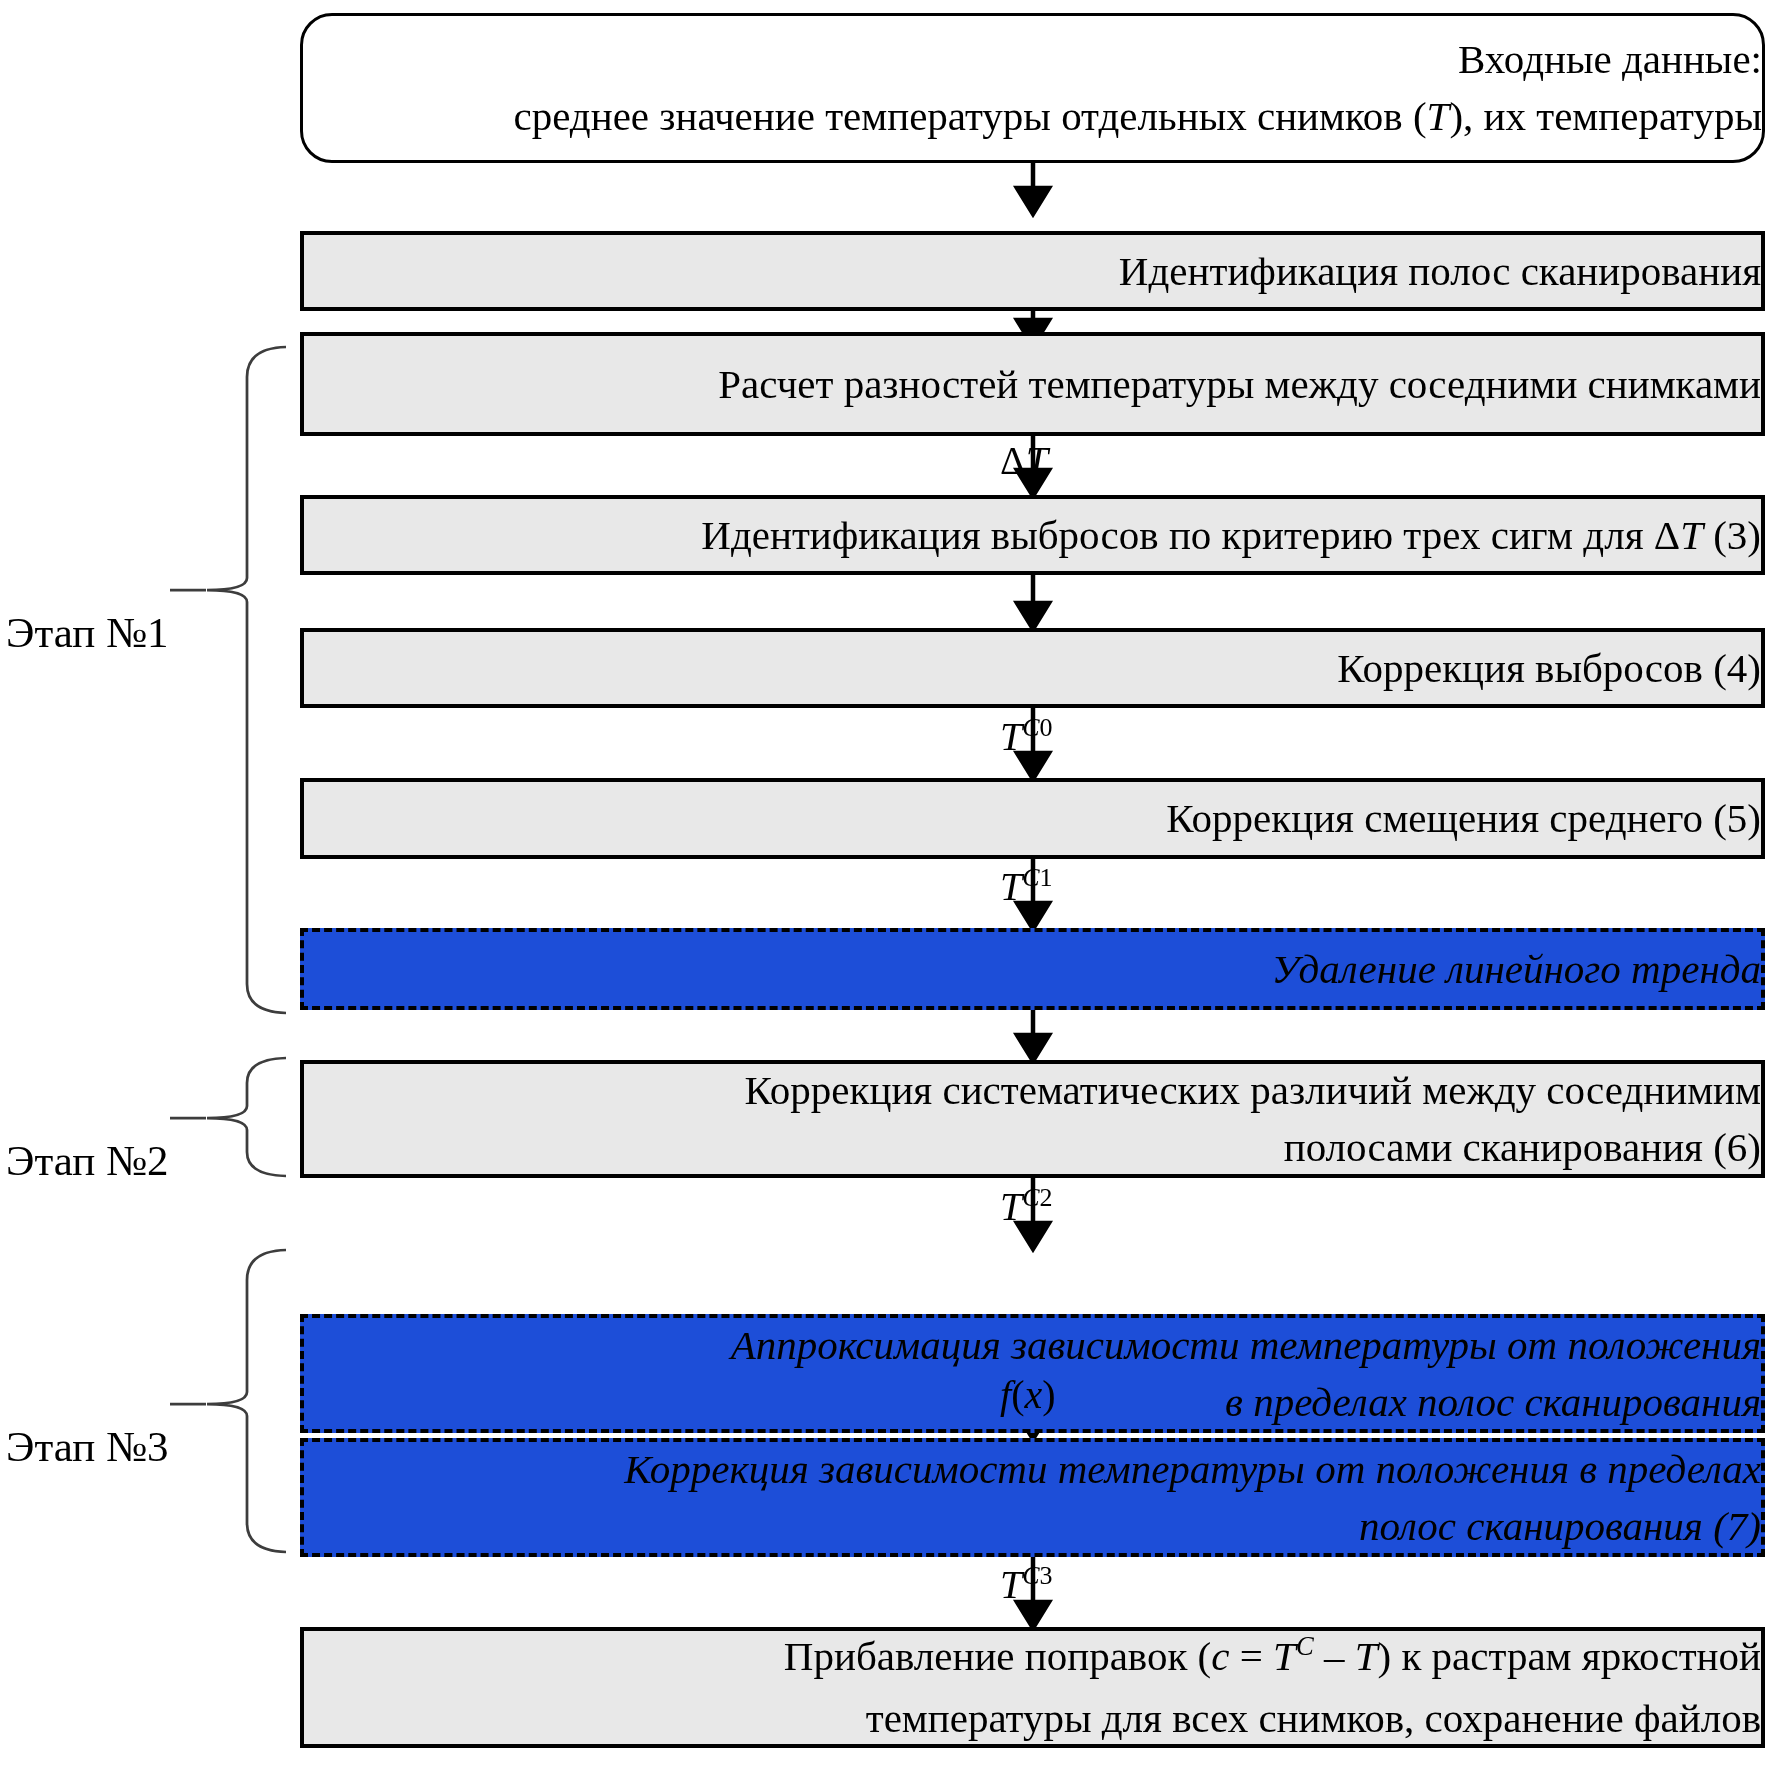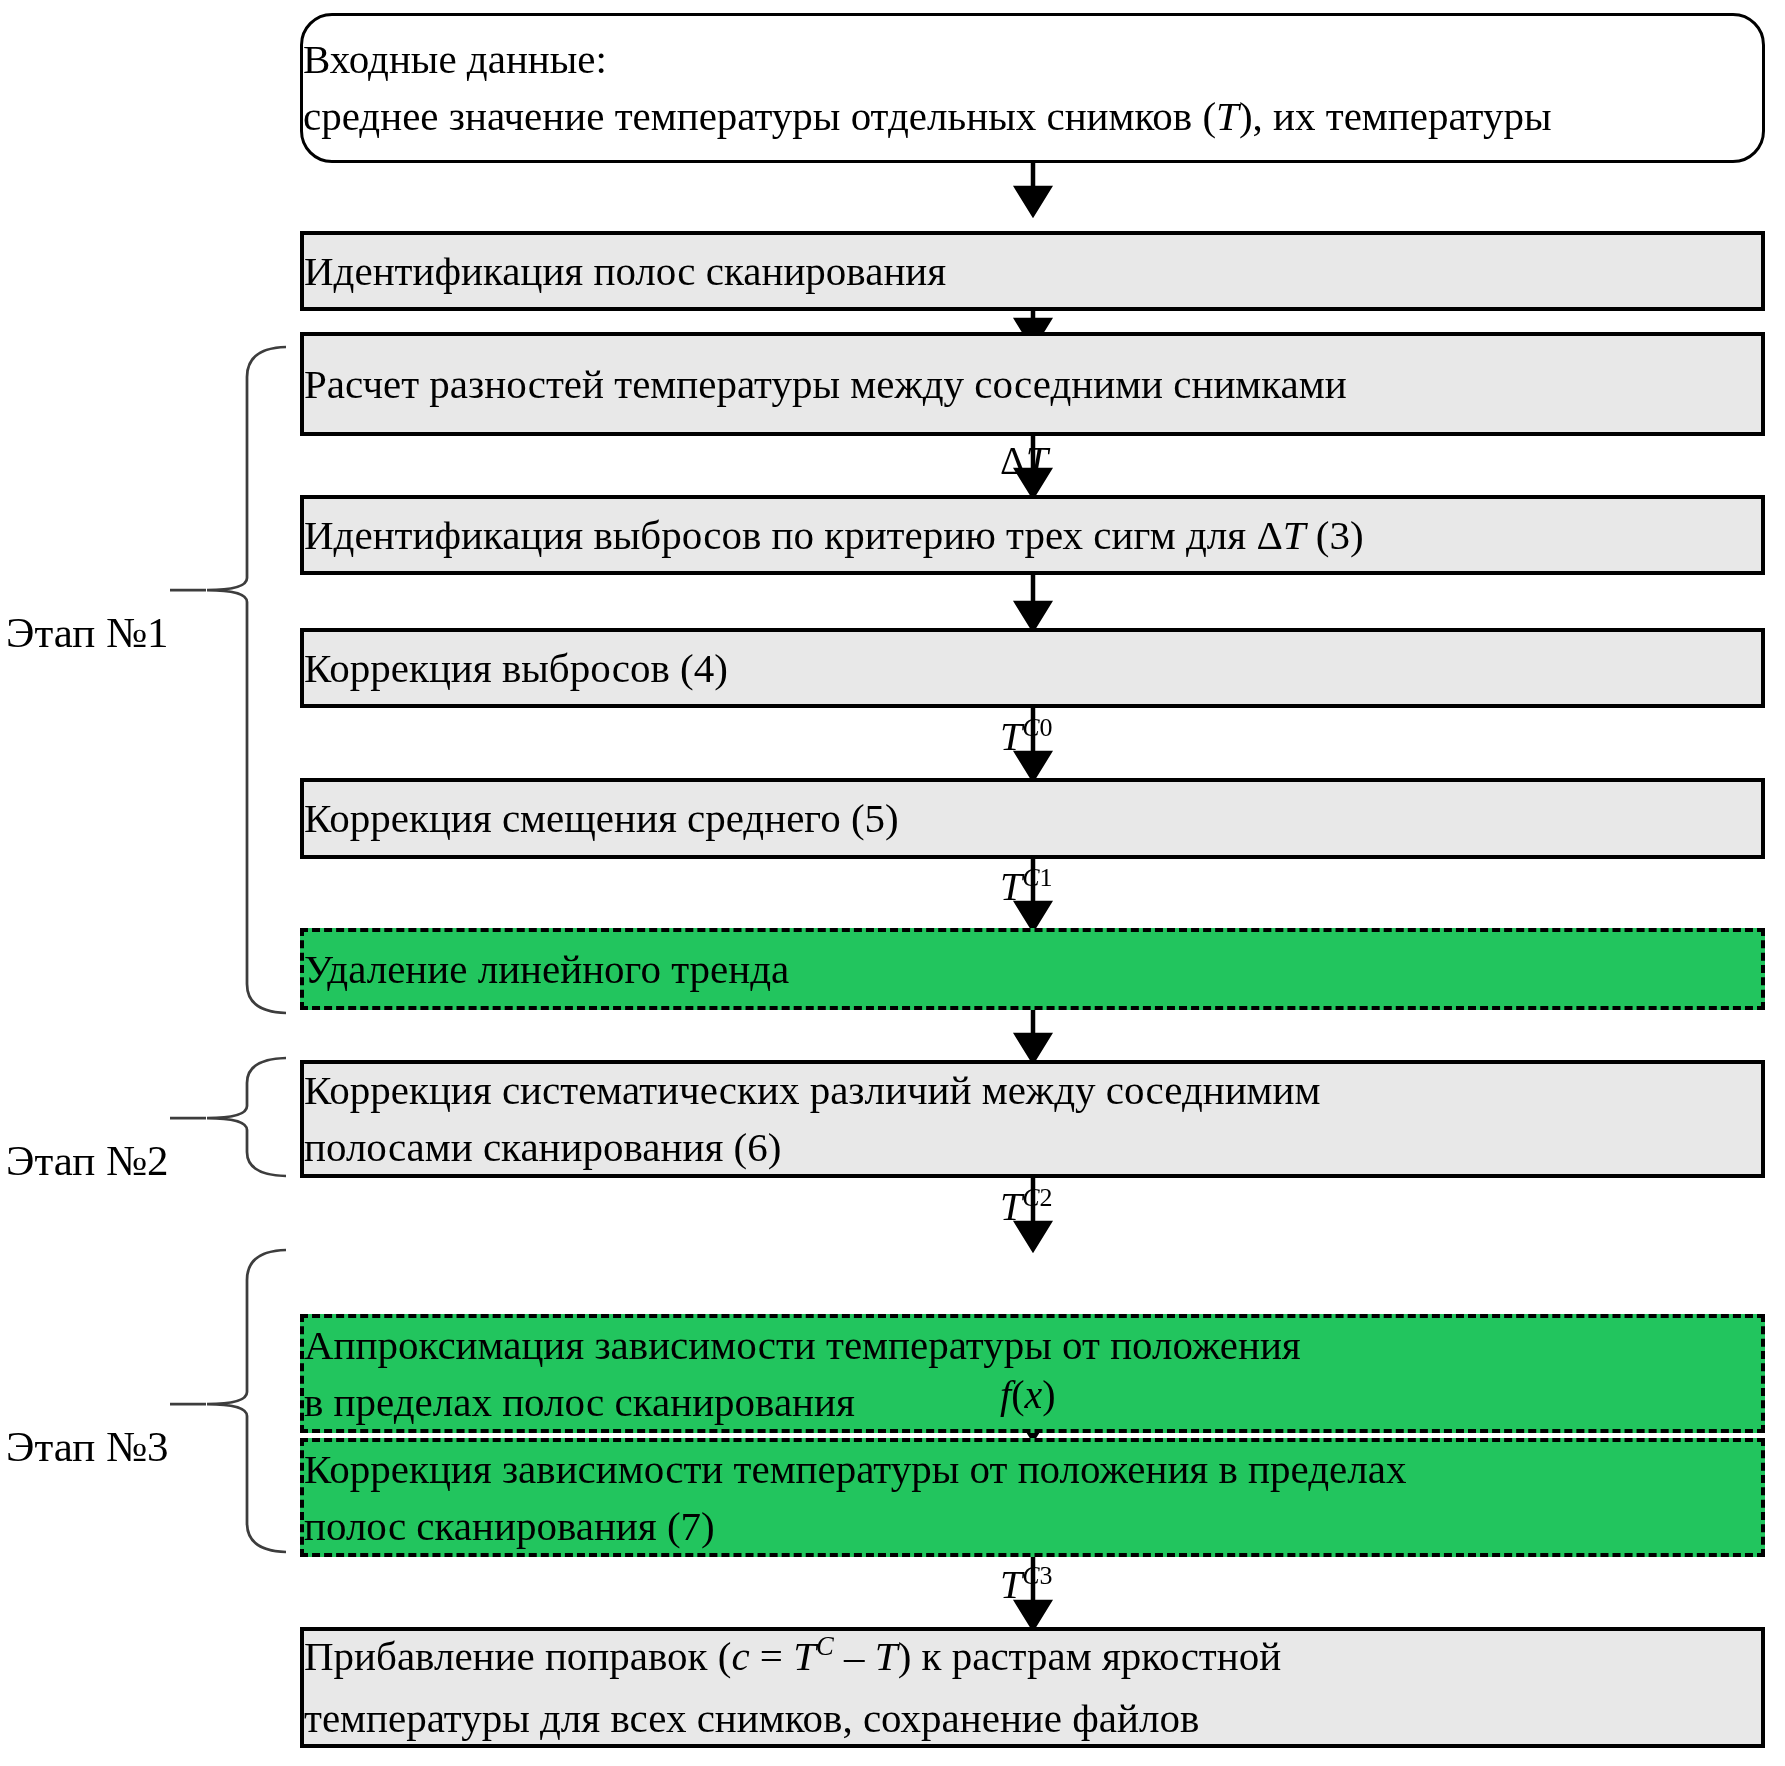--- a/index.html
+++ b/index.html
@@ -3,26 +3,26 @@
 <meta charset="utf-8">
 <style>
   html,body { margin:0; padding:0; background:#ffffff; }
   .canvas {
     position:relative; width:1785px; height:1766px; background:#ffffff;
     font-family:"Liberation Serif", serif; color:#000;
   }
   .box {
     position:absolute; left:300px; width:1465px; box-sizing:border-box;
     background:#e8e8e8; border:4px solid #000;
-    display:flex; flex-direction:column; justify-content:center; align-items:flex-start;
+    display:flex; flex-direction:column; justify-content:center; align-items:flex-end;
     text-align:center; font-size:41px;
   }
   .box .tline { line-height:57px; white-space:nowrap; }
   .rounded { background:#ffffff; border:3px solid #000; border-radius:32px; }
-  .dashed  { background:#22c55e; border:4px dashed #000; }
+  .dashed  { background:#1d4ed8; border:4px dashed #000;font-style:italic; }
   .it { font-style:italic; }
   sup {
     font-size:65%; vertical-align:baseline; position:relative; top:-0.55em;
   }
   .alabel {
     position:absolute; left:1000px; font-size:40px; line-height:50px; white-space:nowrap;
   }
   .stage {
     position:absolute; left:6px; font-size:43px; line-height:48px; white-space:nowrap;
     transform:translateY(-50%);

